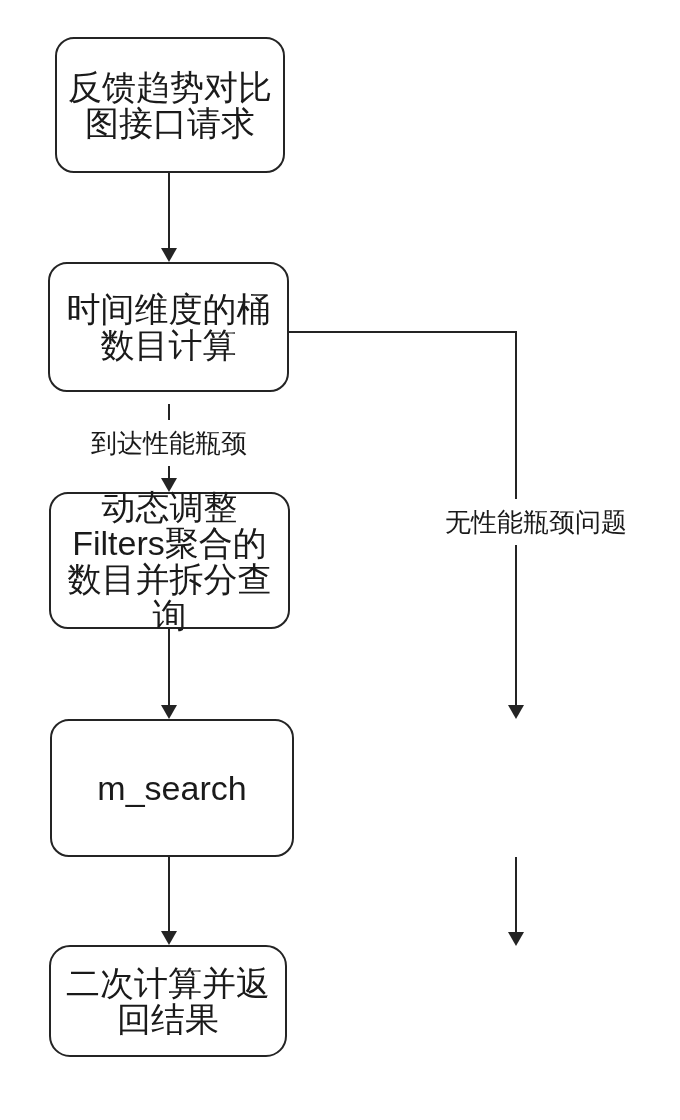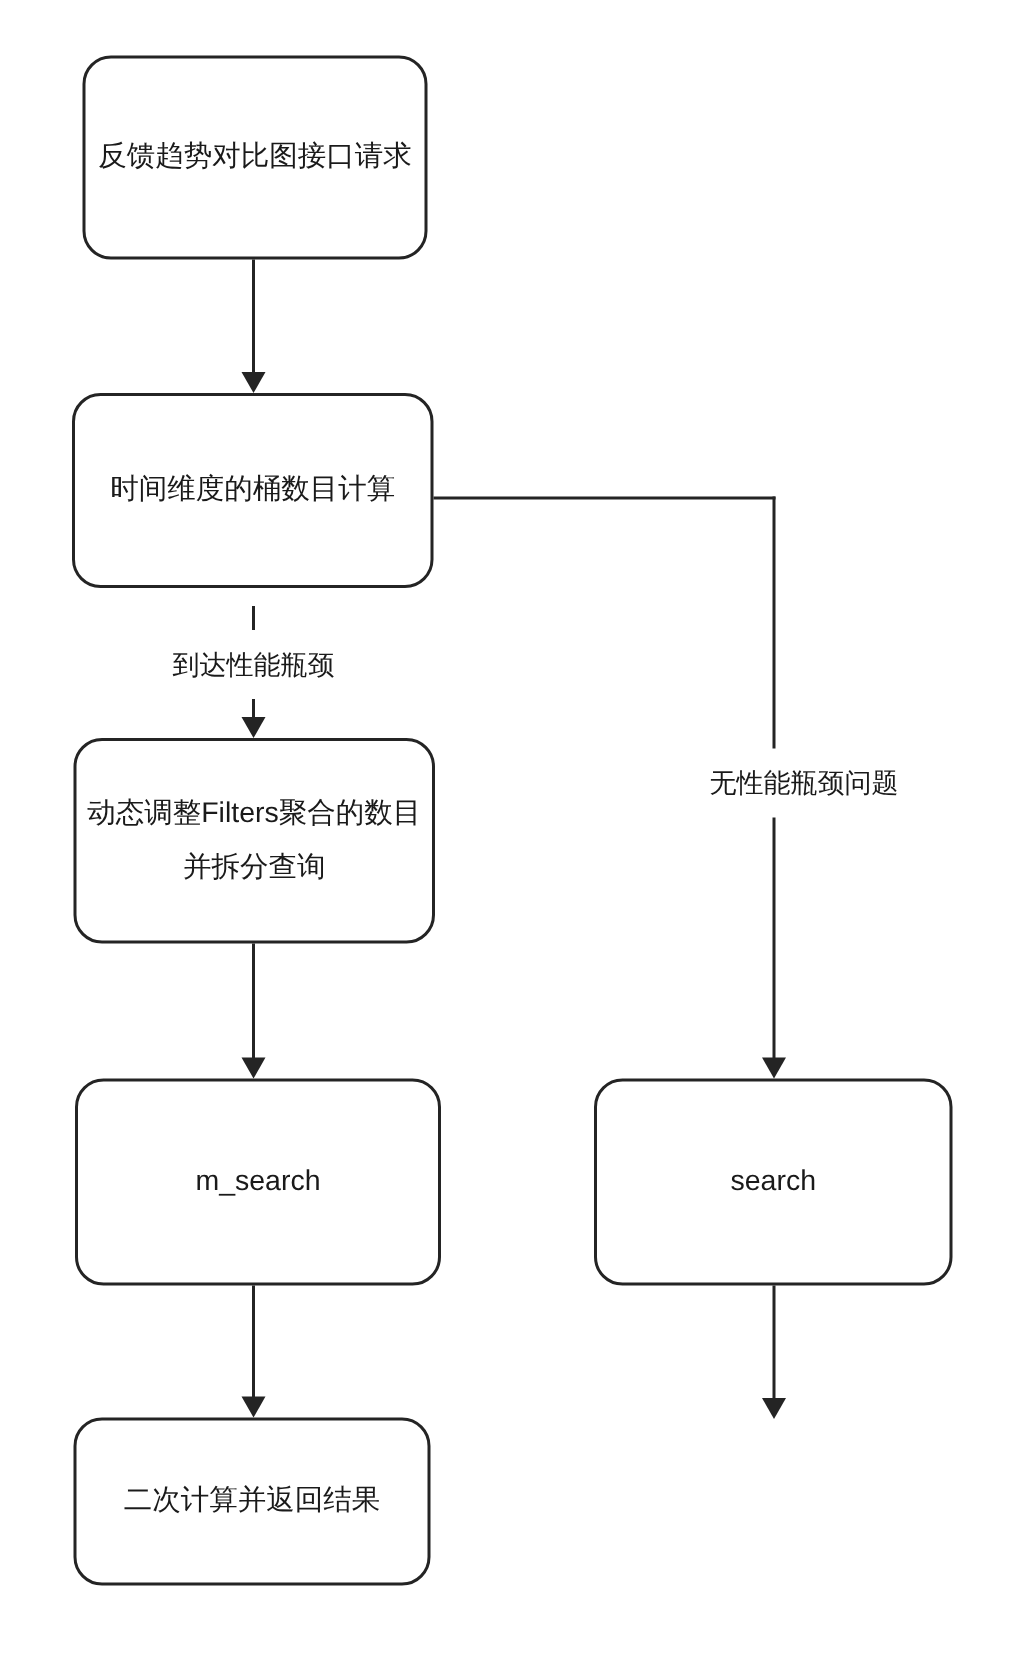--- a/index.html
+++ b/index.html
@@ -18,21 +18,21 @@
     height: 1120px;
     background: var(--bg);
     overflow: hidden;
   }
   .node {
     position: absolute;
     border: 2.6px solid var(--stroke);
     border-radius: 19px;
     background: var(--bg);
     color: var(--text);
-    font-size: 19px;
+    font-size: 34px;
     line-height: 36px;
     display: flex;
     align-items: center;
     justify-content: center;
     text-align: center;
     padding: 0 6px;
   }
   .vline {
     position: absolute;
     width: 2.6px;
@@ -49,42 +49,41 @@
     height: 0;
     border-left: 8px solid transparent;
     border-right: 8px solid transparent;
     border-top: 14px solid var(--stroke);
   }
   .edge-label {
     position: absolute;
     transform: translate(-50%, -50%);
     background: var(--bg);
     color: var(--text);
-    font-size: 18px;
+    font-size: 26px;
     line-height: 34px;
     white-space: nowrap;
     padding: 6px 2px;
   }
 </style>
 </head>
 <body>
 
 <div class="canvas">
 
   <div class="node" style="left:55px; top:37px; width:230px; height:136px;">反馈趋势对比图接口请求</div>
 
   <div class="node" style="left:48px; top:262px; width:241px; height:130px;">时间维度的桶数目计算</div>
 
   <div class="node" style="left:49px; top:492px; width:241px; height:137px;">动态调整Filters聚合的数目并拆分查询</div>
 
   <div class="node" style="left:50px; top:719px; width:244px; height:138px;">m_search</div>
 
-  <div class="node" style="left:49px; top:945px; width:238px; height:112px;">二次计算并返回结果</div>
+  <div class="node" style="left:49px; top:945px; width:238px; height:112px;border-radius:21px;">二次计算并返回结果</div>
 
-  <div class="node" style="left:396px; top:719px; width:239px; height:138px;">search</div>
 
 
   <div class="vline" style="left:167.7px; top:173px; height:77px;"></div>
   <div class="arrow-down" style="left:161px; top:248px;"></div>
 
   <div class="vline" style="left:167.7px; top:404px; height:75px;"></div>
   <div class="arrow-down" style="left:161px; top:478px;"></div>
   <span class="edge-label" style="left:169px; top:443px;">到达性能瓶颈</span>
 
   <div class="hline" style="left:289px; top:330.7px; width:228px;"></div>

